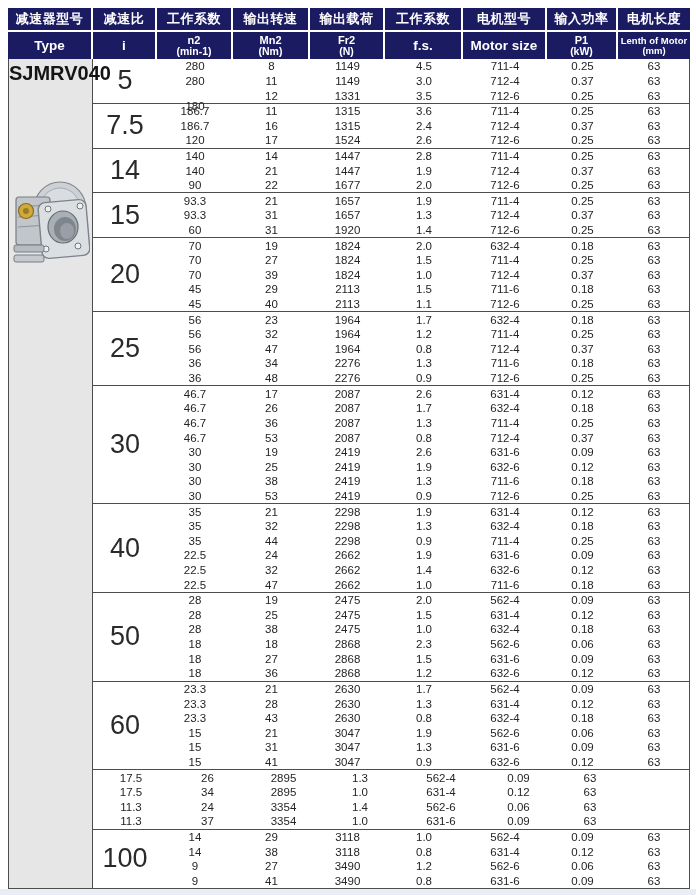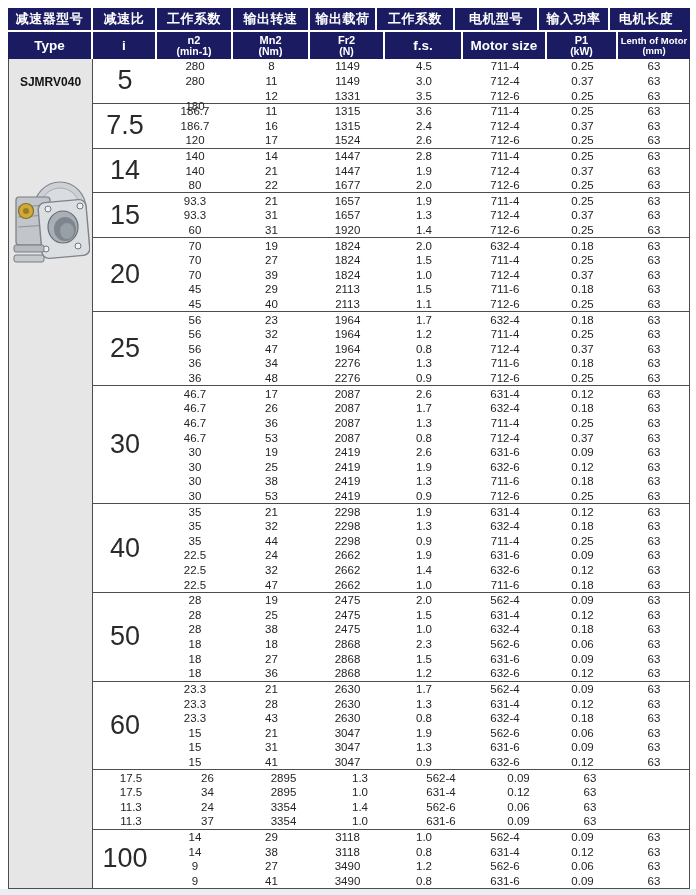--- a/index.html
+++ b/index.html
@@ -46,23 +46,23 @@
     width: 84px;
     background: #e6e6e6;
     border-right: 1px solid #4d4d4d;
     box-sizing: border-box;
     position: relative;
     flex: none;
   }
   .model-label {
     text-align: center;
     font-weight: bold;
-    font-size: 12px;
+    font-size: 20px;
     color: #141414;
-    padding-top: 16px;
+    padding-top: 3px;
   }
   .gearbox { position: absolute; left: 3px; top: 116px; }
   .groups { flex: 1; min-width: 0; }
   .group { display: flex; border-top: 1px solid #4d4d4d; }
   .group:first-child { border-top: none; }
   .i-cell {
     width: 64px; flex: none;
     display: flex; align-items: center; justify-content: center;
     font-size: 27px; color: #2a2a2a;
   }
@@ -86,21 +86,21 @@
 <body>
 
 <div class="table-wrap">
 
   <div class="header">
     <div class="h-row zh">
         <div class="h-cell" style="width: 85px;">减速器型号</div>
         <div class="h-cell" style="width: 64px;">减速比</div>
         <div class="h-cell" style="width: 76px;">工作系数</div>
         <div class="h-cell" style="width: 77px;">输出转速</div>
-        <div class="h-cell" style="width: 67px;">输出载荷</div>
+        <div class="h-cell" style="width: 75px;">输出载荷</div>
         <div class="h-cell" style="width: 78px;">工作系数</div>
         <div class="h-cell" style="width: 84px;">电机型号</div>
         <div class="h-cell" style="width: 71px;">输入功率</div>
         <div class="h-cell last" style="width: 72px;">电机长度</div>
       </div>
     <div class="h-row en">
         <div class="h-cell" style="width: 85px;">
           <span class="en-main">Type</span>
         </div>
         <div class="h-cell" style="width: 64px;">
@@ -248,21 +248,21 @@
             <div class="row">
               <div class="cell" style="width: 76px;">140</div>
               <div class="cell" style="width: 77px;">21</div>
               <div class="cell" style="width: 75px;">1447</div>
               <div class="cell" style="width: 78px;">1.9</div>
               <div class="cell" style="width: 84px;">712-4</div>
               <div class="cell" style="width: 71px;">0.37</div>
               <div class="cell" style="width: 72px;">63</div>
             </div>
             <div class="row">
-              <div class="cell" style="width: 76px;">80</div>
+              <div class="cell" style="width: 76px;">90</div>
               <div class="cell" style="width: 77px;">22</div>
               <div class="cell" style="width: 75px;">1677</div>
               <div class="cell" style="width: 78px;">2.0</div>
               <div class="cell" style="width: 84px;">712-6</div>
               <div class="cell" style="width: 71px;">0.25</div>
               <div class="cell" style="width: 72px;">63</div>
             </div>
           </div>
         </div>
         <div class="group">

